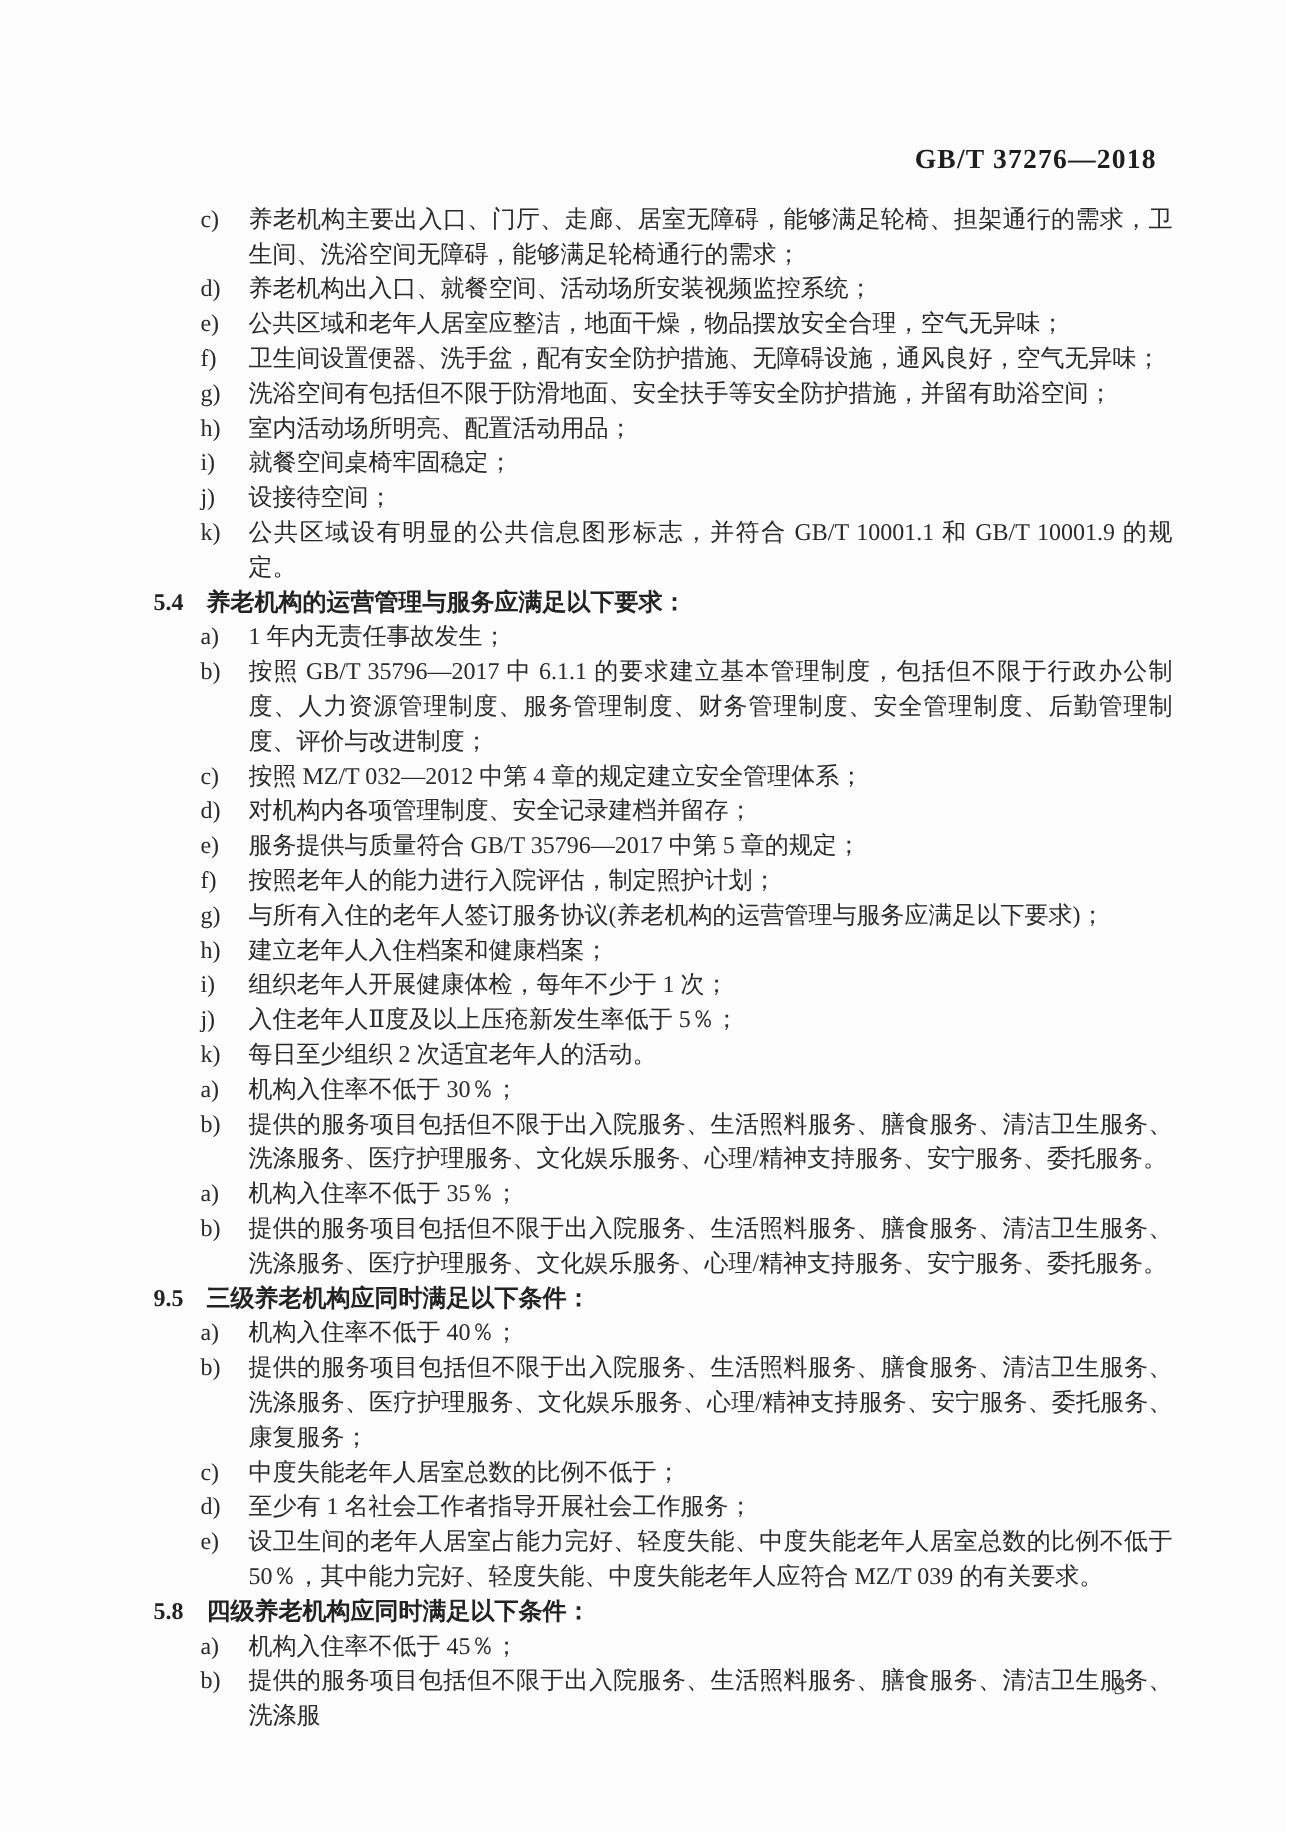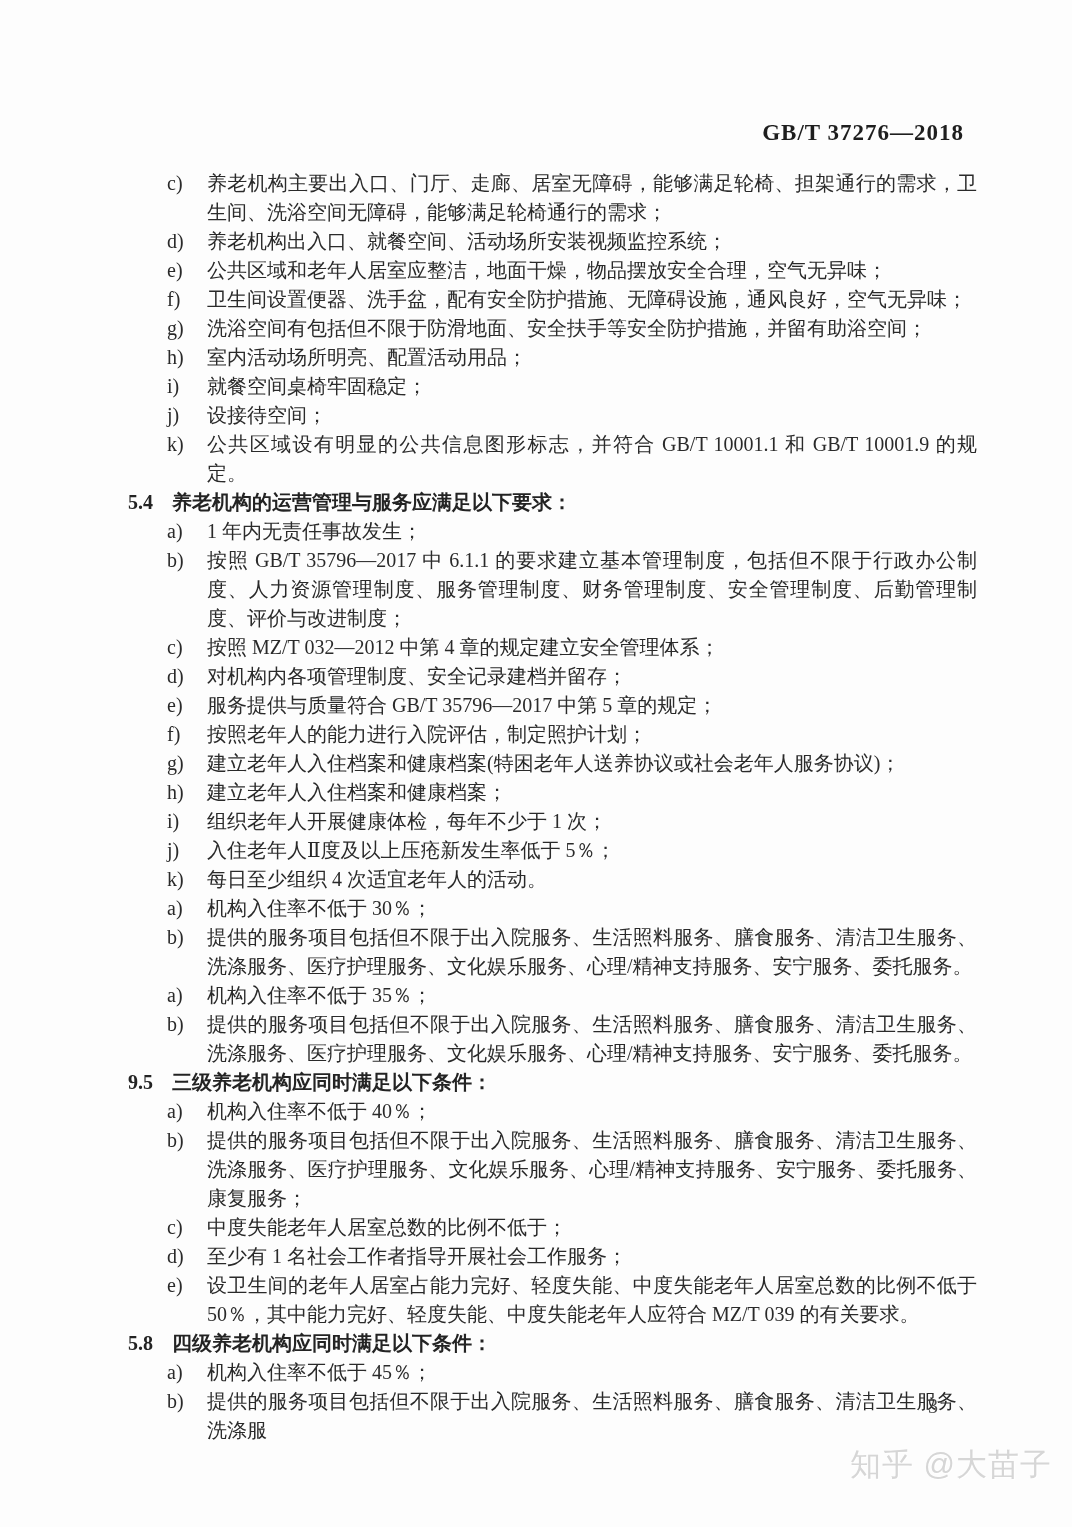--- a/index.html
+++ b/index.html
@@ -128,37 +128,37 @@
       <div class="row item">
         <span class="b-label">e)</span>
         <span class="b-text">服务提供与质量符合 GB/T 35796—2017 中第 5 章的规定；</span>
       </div>
       <div class="row item">
         <span class="b-label">f)</span>
         <span class="b-text">按照老年人的能力进行入院评估，制定照护计划；</span>
       </div>
       <div class="row item">
         <span class="b-label">g)</span>
-        <span class="b-text">建立老年人入住档案和健康档案(特困老年人送养协议或社会老年人服务协议)；</span>
+        <span class="b-text">与所有入住的老年人签订服务协议(养老机构的运营管理与服务应满足以下要求)；</span>
       </div>
       <div class="row item">
         <span class="b-label">h)</span>
         <span class="b-text">建立老年人入住档案和健康档案；</span>
       </div>
       <div class="row item">
         <span class="b-label">i)</span>
         <span class="b-text">组织老年人开展健康体检，每年不少于 1 次；</span>
       </div>
       <div class="row item">
         <span class="b-label">j)</span>
         <span class="b-text">入住老年人Ⅱ度及以上压疮新发生率低于 5％；</span>
       </div>
       <div class="row item">
         <span class="b-label">k)</span>
-        <span class="b-text">每日至少组织 4 次适宜老年人的活动。</span>
+        <span class="b-text">每日至少组织 2 次适宜老年人的活动。</span>
       </div>
       <div class="row item">
         <span class="b-label">a)</span>
         <span class="b-text">机构入住率不低于 30％；</span>
       </div>
       <div class="row item">
         <span class="b-label">b)</span>
         <span class="b-text">提供的服务项目包括但不限于出入院服务、生活照料服务、膳食服务、清洁卫生服务、洗涤服务、医疗护理服务、文化娱乐服务、心理/精神支持服务、安宁服务、委托服务。</span>
       </div>
       <div class="row item">
@@ -202,14 +202,13 @@
         <span class="b-text">机构入住率不低于 45％；</span>
       </div>
       <div class="row item">
         <span class="b-label">b)</span>
         <span class="b-text">提供的服务项目包括但不限于出入院服务、生活照料服务、膳食服务、清洁卫生服务、洗涤服</span>
       </div>
     </div>
 
   <div class="page-no">3</div>
 
-  <div class="watermark">知乎 @大苗子</div>
 </div>
 
 </body></html>

